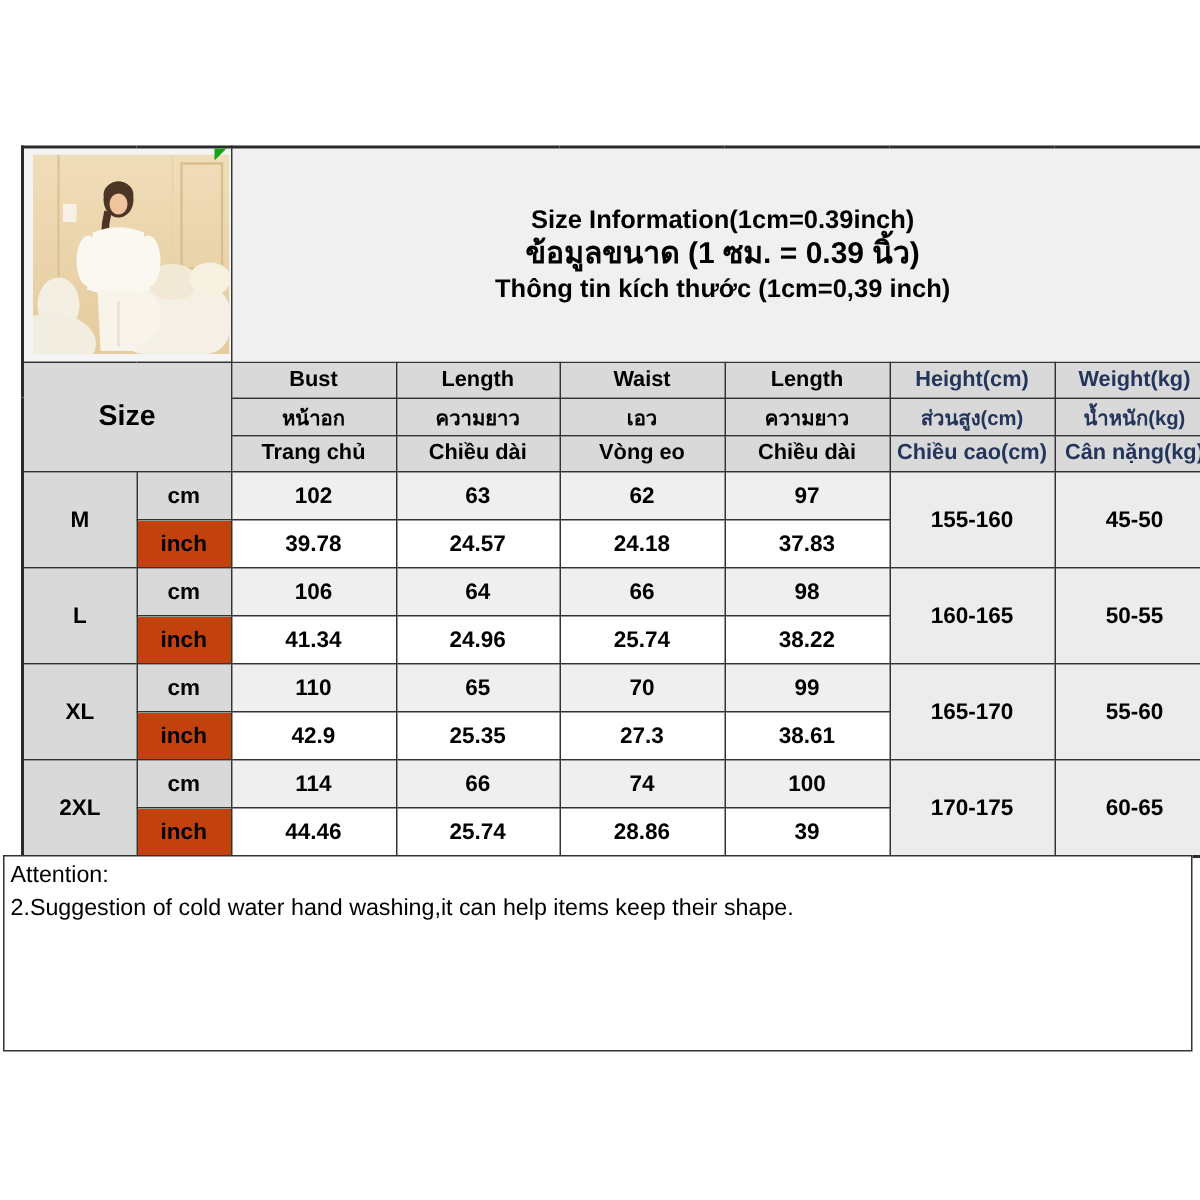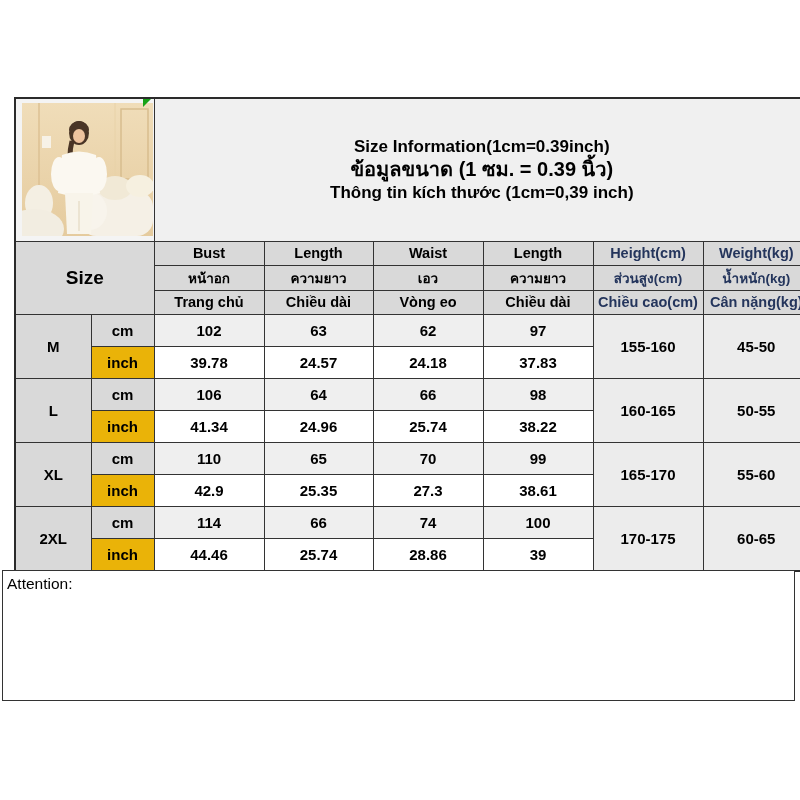--- a/index.html
+++ b/index.html
@@ -21,21 +21,21 @@
   td.title-cell{background:#f0f0f0;position:relative;}
   .title-line1,.title-line3{font-size:17px;line-height:23px;}
   .title-line2{font-size:20px;line-height:23px;}
   td.size-head{background:#d9d9d9;font-size:19px;}
   td.col-head{background:#d9d9d9;font-size:14.5px;}
   td.col-head.th-row{font-size:13.5px;}
   td.col-head.navy{color:#24355c;}
   td.size-cell{background:#d9d9d9;font-size:15px;}
   td.unit-cell{font-size:15px;}
   td.unit-cm{background:#d9d9d9;}
-  td.unit-inch{background:#eab308;}
+  td.unit-inch{background:#c2410c;}
   td.val{font-size:15px;}
   tr.row-cm td.val{background:#efefef;margin-left:12px;}
   tr.row-inch td.val{background:#ffffff;}
   td.range-cell{background:#ececec;font-size:15px;}
   
   .flag{
     position:absolute;left:143px;top:99px;width:0;height:0;
     border-top:8px solid #17a317;border-right:8px solid transparent;
   }
   
@@ -204,15 +204,16 @@
       <td class="val">28.86</td>
       <td class="val">39</td>
     </tr>
   </tbody>
     </table>
 
   <div class="flag"></div>
 
   <div class="attention">
     <div>Attention:</div>
+    <div>2.Suggestion of cold water hand washing,it can help items keep their shape.</div>
   </div>
 
 </div>
 
 </body></html>

